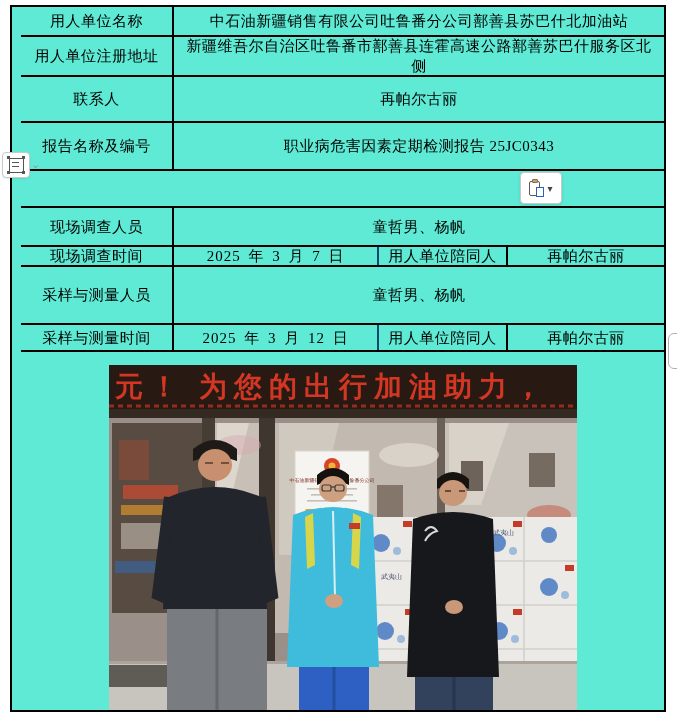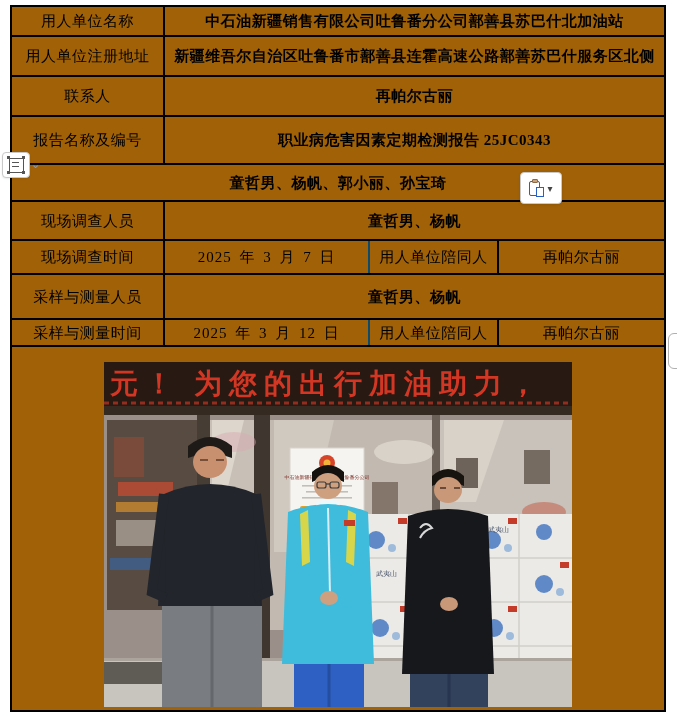--- a/index.html
+++ b/index.html
@@ -7,31 +7,32 @@
     width:677px;height:718px;position:relative;overflow:hidden;
     background:#ffffff;
     font-family:"Liberation Serif","DejaVu Serif",serif;
     color:#000;
   }
   
   .doc-table{
     position:absolute;left:10px;top:5px;width:656px;height:707px;
     border:2px solid #000;box-sizing:border-box;
     display:flex;flex-direction:column;
-    background:#a16207;
+    background:#5eead4;
+    padding-left:9px;
   }
   .t-row{display:flex;box-sizing:border-box;border-bottom:2px solid #000;flex:0 0 auto;}
   .t-row:last-child{border-bottom:none;}
   .cell{
     display:flex;align-items:center;justify-content:center;text-align:center;
     box-sizing:border-box;font-size:15px;line-height:20px;padding:0 6px;
     letter-spacing:0.5px;
   }
   .c-label{width:153px;border-right:2px solid #000;flex:0 0 auto;}
-  .c-value{flex:1 1 auto;font-weight:bold;}
+  .c-value{flex:1 1 auto;}
   .c-v1{width:205px;border-right:2px solid #0c4a6e;flex:0 0 auto;}
   .c-l2{width:129px;border-right:2px solid #000;flex:0 0 auto;}
   .c-v2{flex:1 1 auto;}
   .c-full{flex:1 1 auto;}
   .date-val{letter-spacing:1px;word-spacing:3px;}
   .photo-row{display:flex;justify-content:center;align-items:center;padding-top:12px;flex:1 1 auto;border-bottom:none;}
   
   .sel-btn{
     position:absolute;left:2px;top:152px;width:26px;height:24px;
     background:#fff;border:1px solid #c9c9c9;border-radius:4px;
@@ -74,47 +75,46 @@
   <div class="t-row" style="height:30px">
     <div class="cell c-label">用人单位名称</div>
     <div class="cell c-value">中石油新疆销售有限公司吐鲁番分公司鄯善县苏巴什北加油站</div>
   </div>
 
   <div class="t-row" style="height:40px">
     <div class="cell c-label">用人单位注册地址</div>
     <div class="cell c-value">新疆维吾尔自治区吐鲁番市鄯善县连霍高速公路鄯善苏巴什服务区北侧</div>
   </div>
 
-  <div class="t-row" style="height:40px">
+  <div class="t-row" style="height:46px">
     <div class="cell c-label">联系人</div>
     <div class="cell c-value">再帕尔古丽</div>
   </div>
 
   <div class="t-row" style="height:48px">
     <div class="cell c-label">报告名称及编号</div>
     <div class="cell c-value">职业病危害因素定期检测报告 25JC0343</div>
   </div>
 
   <div class="t-row" style="height:37px">
-    <div class="cell c-value">童哲男、杨帆、郭小丽、孙宝琦</div>
   </div>
 
   <div class="t-row" style="height:39px">
     <div class="cell c-label">现场调查人员</div>
     <div class="cell c-value">童哲男、杨帆</div>
   </div>
 
-  <div class="t-row" style="height:34px">
+  <div class="t-row" style="height:20px">
     <div class="cell c-label">现场调查时间</div>
     <div class="cell c-v1 date-val">2025 年 3 月 7 日</div>
     <div class="cell c-l2">用人单位陪同人</div>
     <div class="cell c-v2">再帕尔古丽</div>
   </div>
 
-  <div class="t-row" style="height:45px">
+  <div class="t-row" style="height:58px">
     <div class="cell c-label">采样与测量人员</div>
     <div class="cell c-value">童哲男、杨帆</div>
   </div>
 
   <div class="t-row" style="height:27px">
     <div class="cell c-label">采样与测量时间</div>
     <div class="cell c-v1 date-val">2025 年 3 月 12 日</div>
     <div class="cell c-l2">用人单位陪同人</div>
     <div class="cell c-v2">再帕尔古丽</div>
   </div>

